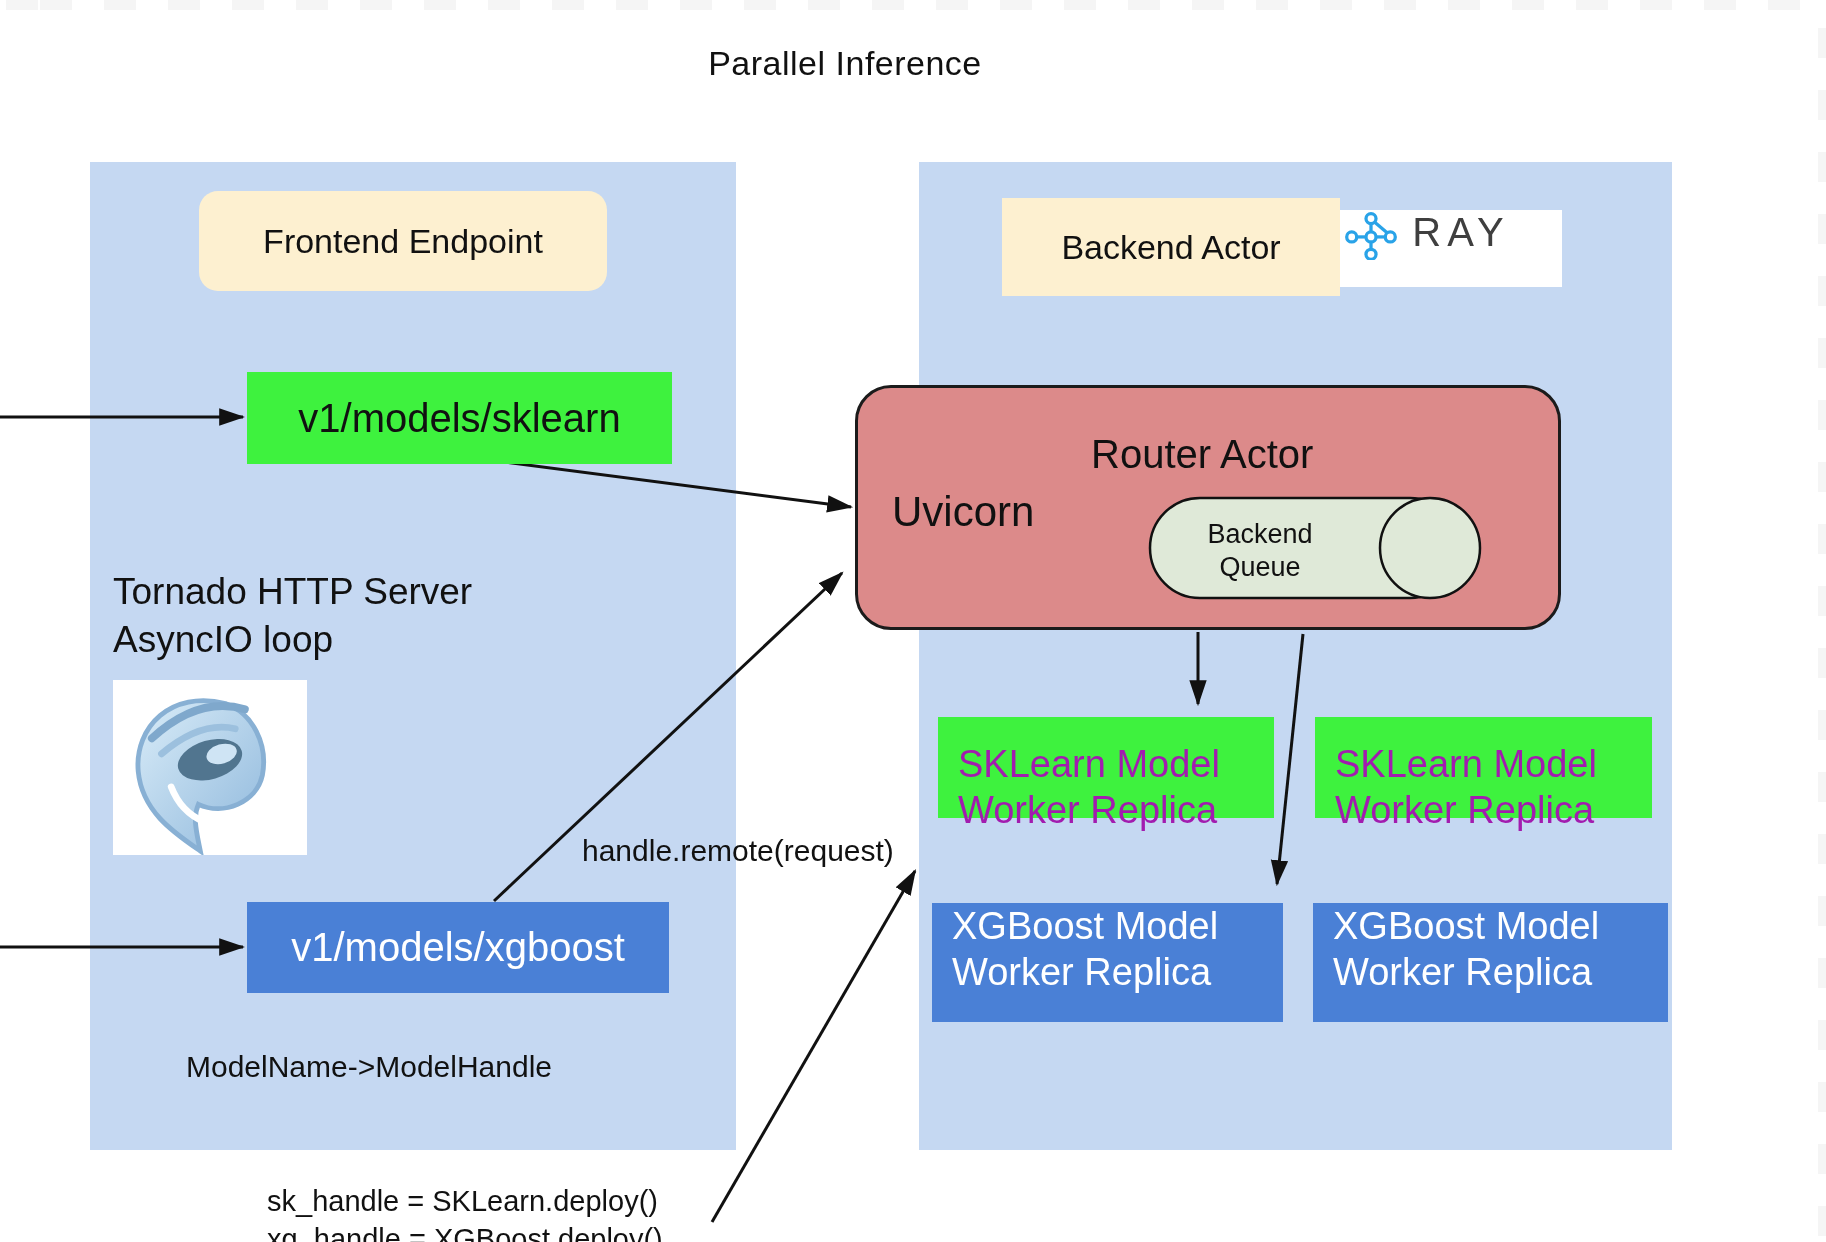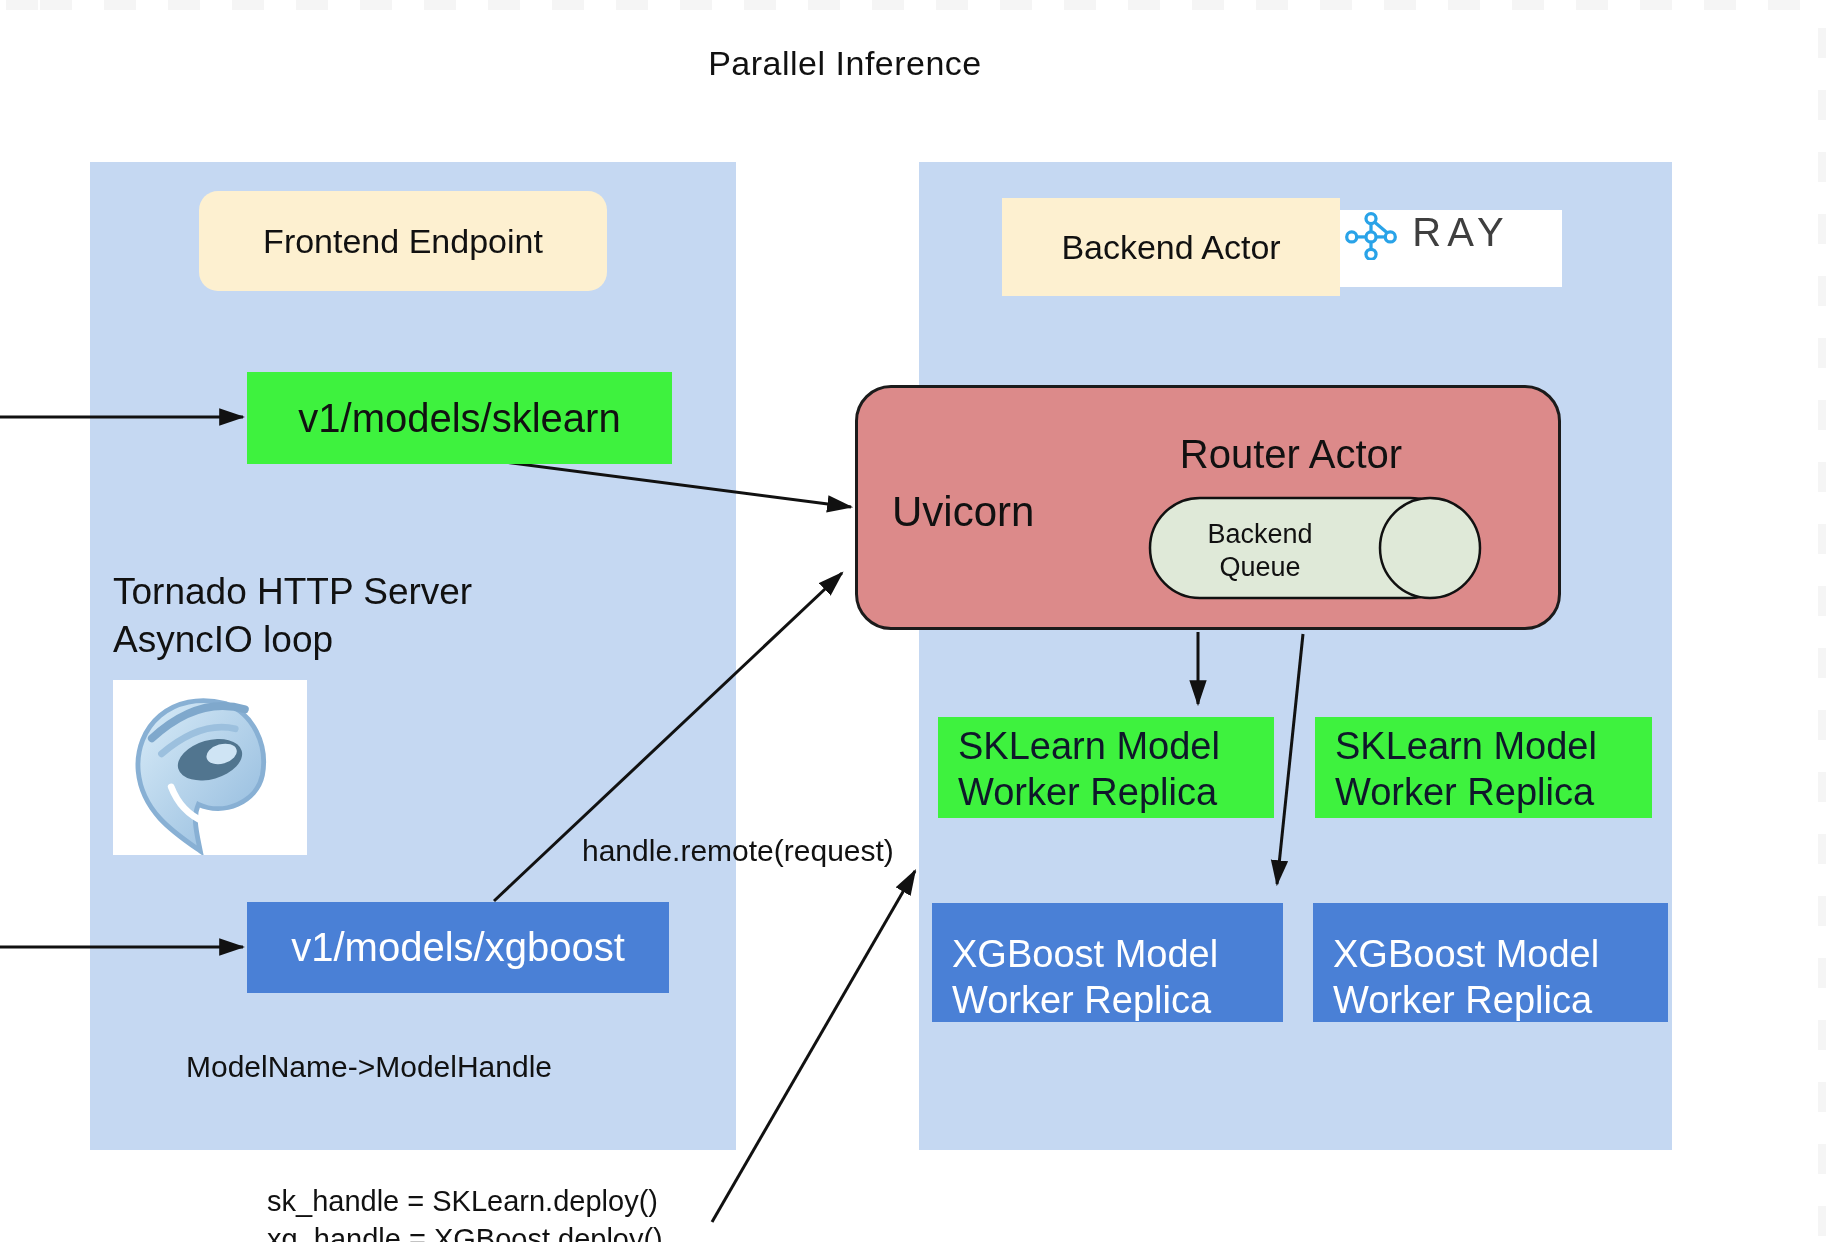--- a/index.html
+++ b/index.html
@@ -31,26 +31,26 @@
     display:flex;justify-content:center;}
   .ray-text{font-size:40px;color:#3f3f3f;letter-spacing:6px;margin-left:14px;}
   .route-box{text-align:center;font-size:40px;}
   .sklearn-route{left:247px;top:372px;width:425px;height:92px;line-height:92px;background:#3ef23e;}
   .xgboost-route{left:247px;top:902px;width:422px;height:91px;line-height:91px;background:#4a80d6;color:#fff;}
   .tornado-text{left:113px;top:568px;font-size:37px;line-height:48px;}
   .tornado-logo{left:113px;top:680px;width:194px;height:175px;background:#ffffff;}
   .mapping-note{left:186px;top:1050px;font-size:30px;}
   .router-box{left:855px;top:385px;width:706px;height:245px;background:#dc8a8a;
     border:3px solid #1b1b1b;border-radius:36px;box-sizing:border-box;}
-  .router-title{left:1091px;top:432px;width:400px;text-align:center;font-size:40px;z-index:5;}
+  .router-title{left:1091px;top:432px;width:400px;font-size:40px;z-index:5;}
   .uvicorn-label{left:892px;top:488px;font-size:42px;z-index:5;}
   .queue-text{left:1160px;top:518px;width:200px;text-align:center;font-size:27px;line-height:33px;z-index:6;}
   .worker{font-size:38px;line-height:46px;box-sizing:border-box;padding-left:20px;}
-  .worker-green{background:#3ef23e;color:#0f172a;padding-top:6px;}
-  .worker-blue{background:#4a80d6;color:#ffffff;padding-top:28px;}
+  .worker-green{background:#3ef23e;color:#a21caf;padding-top:24px;}
+  .worker-blue{background:#4a80d6;color:#ffffff;padding-top:0;}
   .wg1{left:938px;top:717px;width:336px;height:101px;}
   .wg2{left:1315px;top:717px;width:337px;height:101px;}
   .wb1{left:932px;top:903px;width:351px;height:119px;}
   .wb2{left:1313px;top:903px;width:355px;height:119px;}
   .handle-label{left:582px;top:806px;font-size:30px;margin-top:28px;}
   .code-note{left:267px;top:1182px;font-size:29px;line-height:38px;}
   #shape-layer{left:0;top:0;z-index:4;pointer-events:none;}
   .txt{z-index:5;}
 </style>
 </head>

